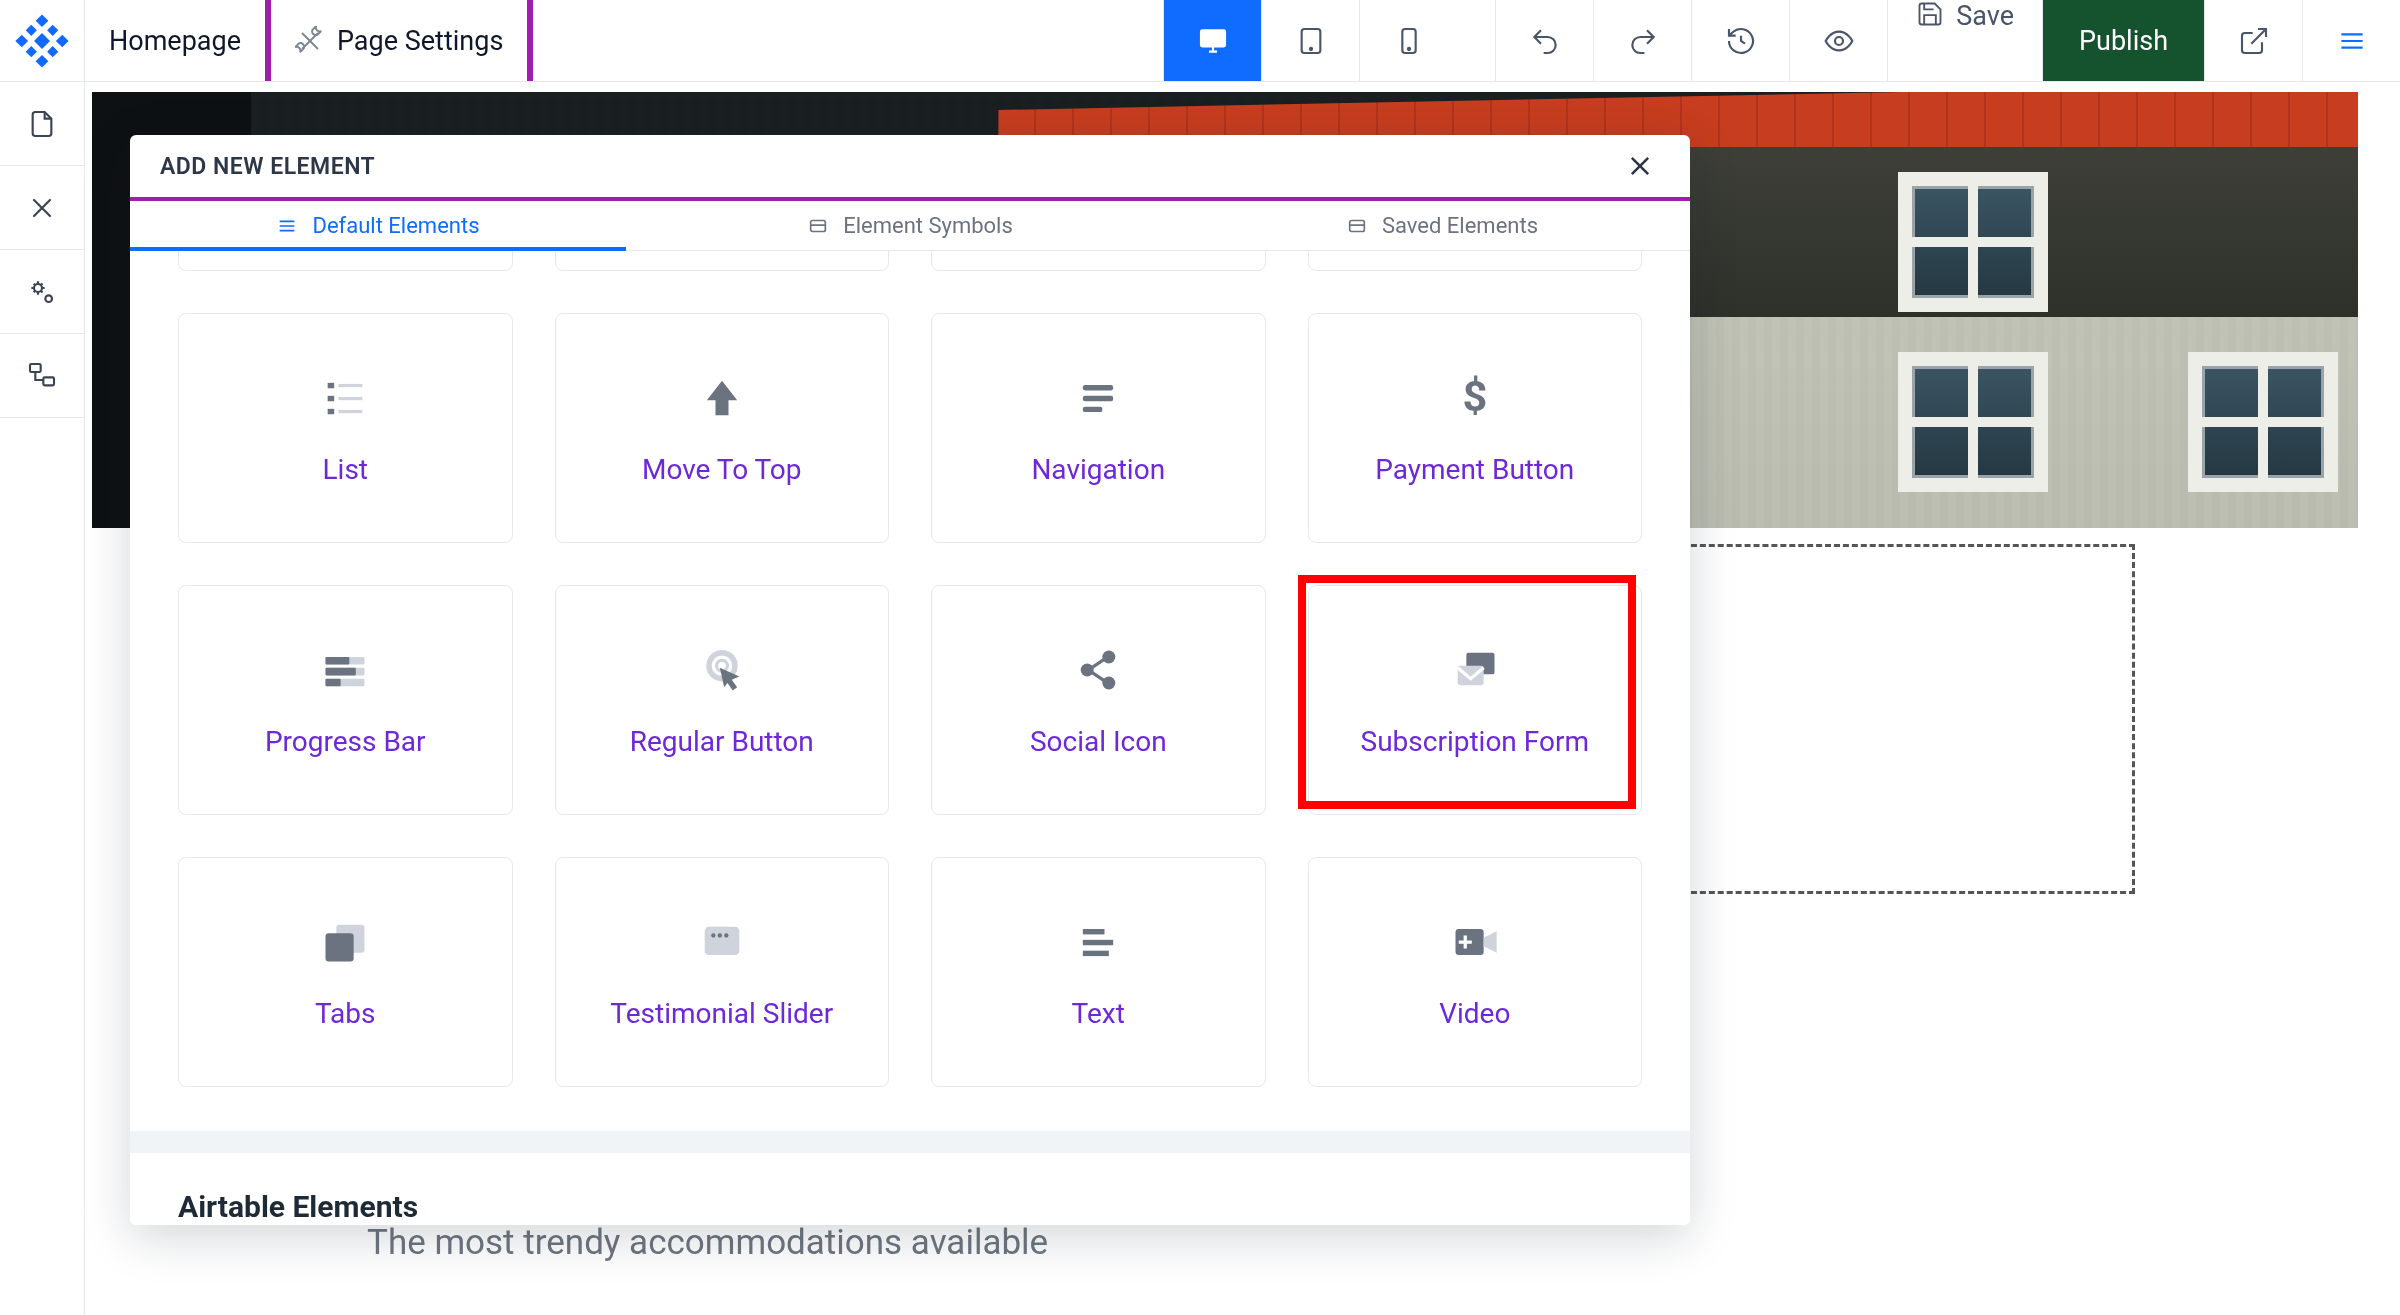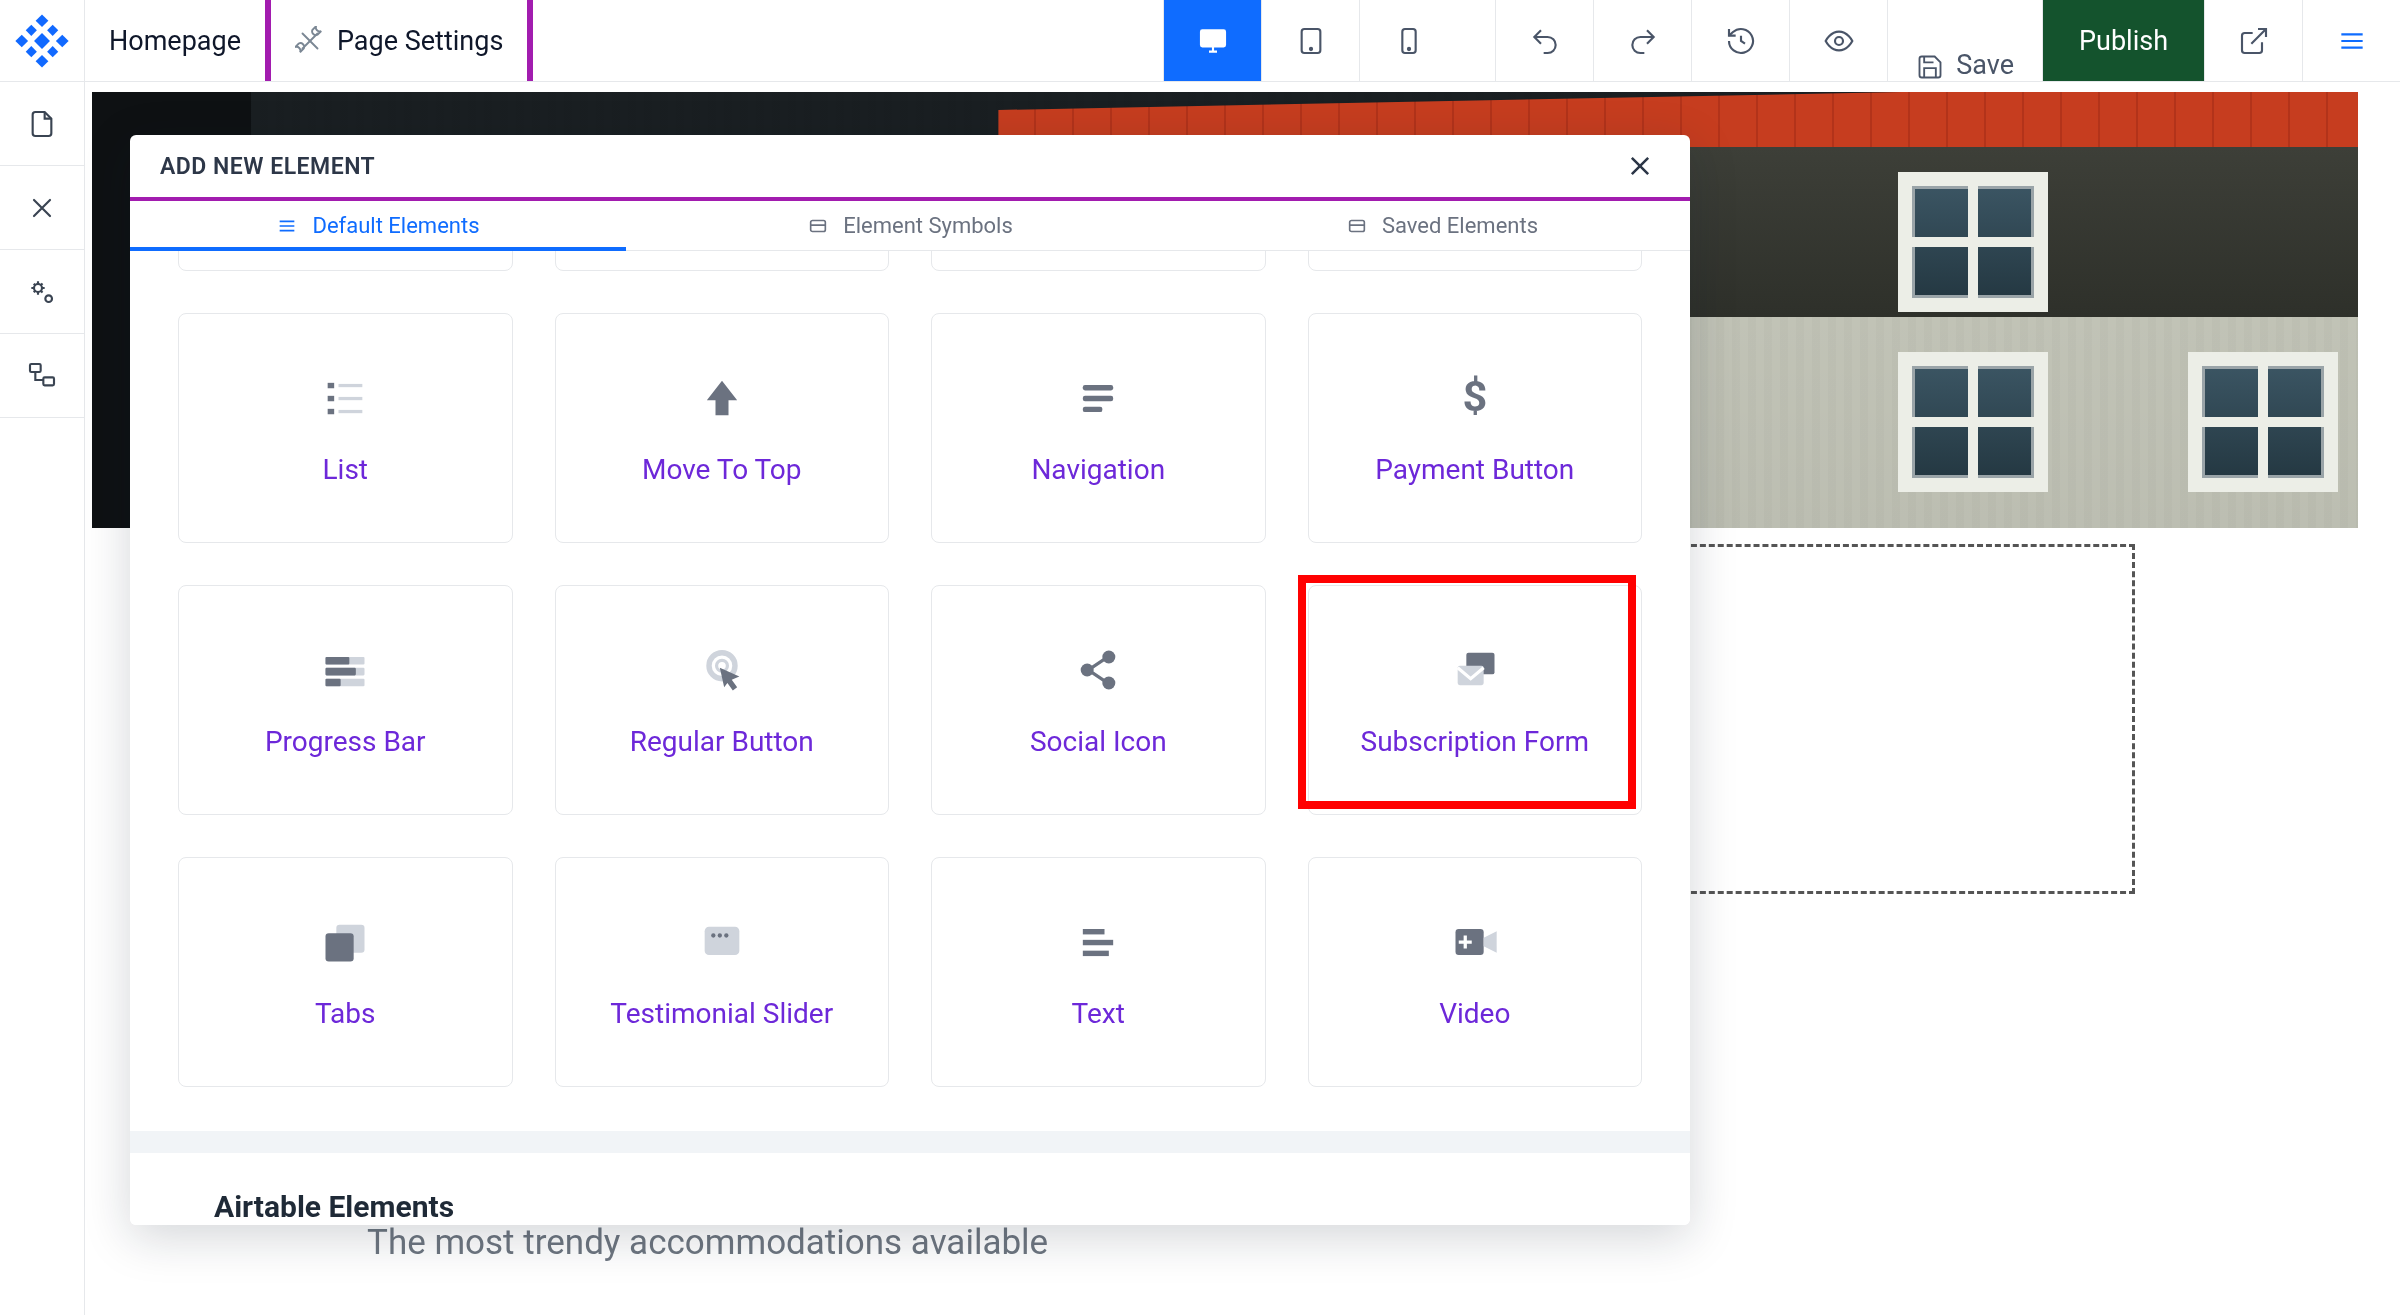--- a/index.html
+++ b/index.html
@@ -52,21 +52,21 @@
       align-items: center;
       justify-content: center;
       border-left: 1px solid #e6e8eb;
       color: #4a5568;
     }
     .device-btn svg, .icon-btn svg { width: 32px; height: 32px; stroke: #4a5568; fill: none; stroke-width: 1.6; }
     .device-btn.active { background: #0f6cff; }
     .device-btn.active svg { stroke: #fff; fill: #fff; }
     .save-btn {
       display: flex;
-      align-items: flex-end;
+      align-items: flex-start;
       gap: 12px;
       padding: 0 28px;
       font-size: 27px;
       color: #4a5568;
       border-left: 1px solid #e6e8eb;
     }
     .save-btn svg { width: 28px; height: 28px; stroke: #4a5568; fill: none; stroke-width: 1.6; }
     .publish-btn {
       display: flex;
       align-items: center;
@@ -250,21 +250,20 @@
     .highlight {
       position: absolute;
       border: 8px solid #ff0101;
       pointer-events: none;
     }
     .section-title {
       font-size: 30px;
       font-weight: 700;
       color: #1f2a37;
       padding: 36px 48px 20px 48px;
-      margin-left: 36px;
     }
     .gap-bar {
       height: 22px;
       background: #f1f4f7;
     }
   </style>
 </head>
 <body>
 
 <div class="topbar">

